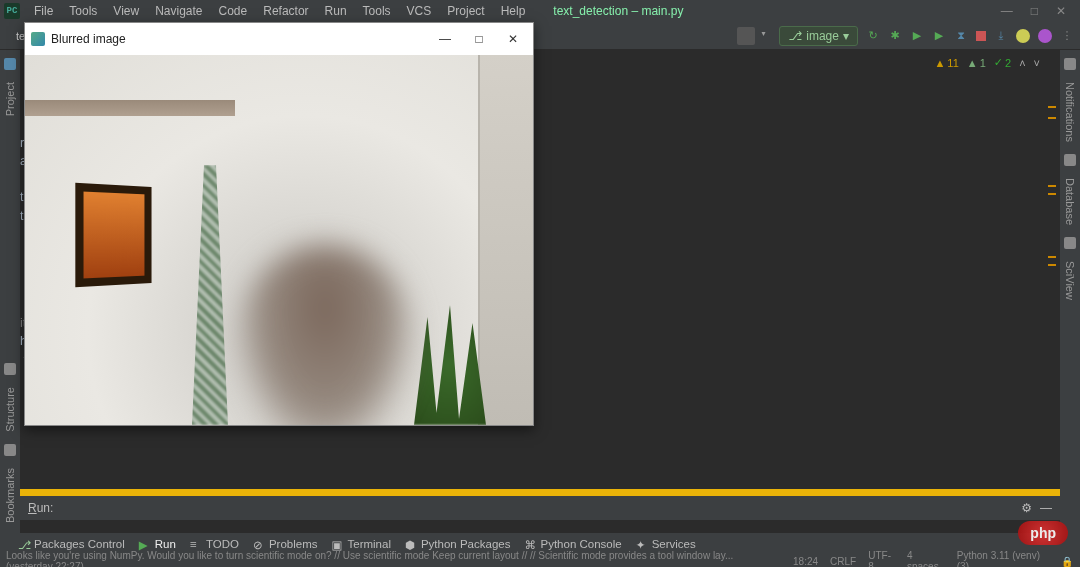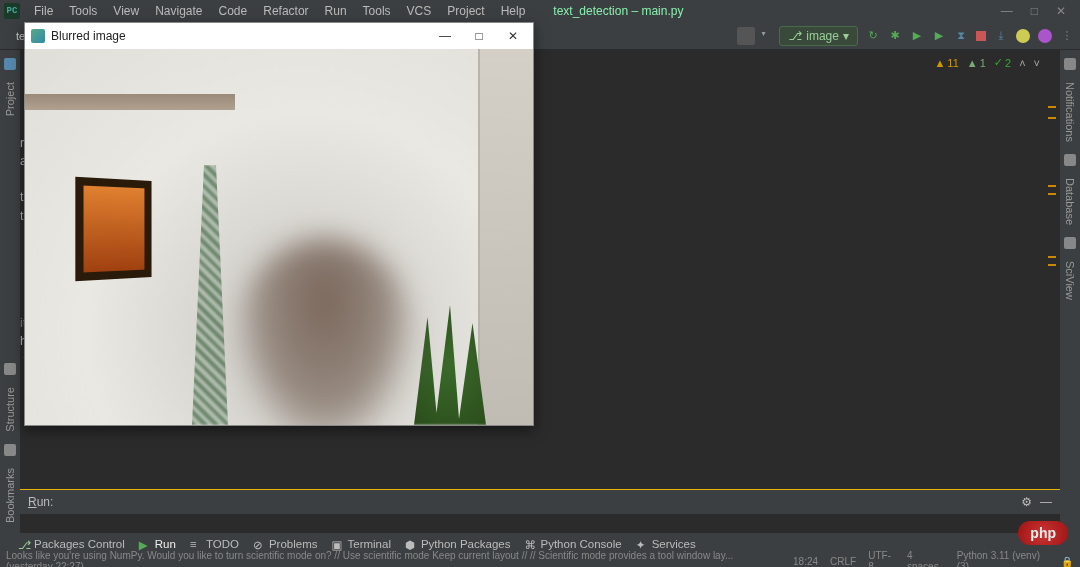--- a/index.html
+++ b/index.html
@@ -47,37 +47,37 @@
 .c-kw { color: #cc7832; }
 .c-num { color: #6897bb; }
 .c-hi { background: #214283; }
 
 
 .marks { position: absolute; right: 4px; top: 50px; bottom: 150px; width: 10px; }
 .marks div { position: absolute; right: 0; width: 8px; height: 2px; background: #cc8800; }
 .marks .y { background: #cc8800; }
 
 
-.runwin { position: absolute; left: 20px; right: 20px; bottom: 34px; height: 200px; background: #2b2b2b; border-top: 1px solid #eab308; display: flex; flex-direction: column; }
+.runwin { position: absolute; left: 20px; right: 20px; bottom: 34px; height: 200px; background: #2b2b2b; border-top: 7px solid #eab308; display: flex; flex-direction: column; }
 .runwin .rhdr { height: 24px; background: #3c3f41; display: flex; align-items: center; padding: 0 8px; gap: 8px; font-size: 12px; }
 .runwin .rhdr .spacer { flex: 1; }
 
 
 .btools { position: absolute; left: 0; right: 0; bottom: 12px; height: 22px; background: #3c3f41; display: flex; align-items: center; gap: 14px; padding: 0 18px; font-size: 11.5px; }
 .btools .bt { display: flex; align-items: center; gap: 4px; cursor: pointer; color: #bbb; }
 .btools .bt.active { color: #eee; }
 .btools .bico { width: 12px; height: 12px; display: inline-block; }
 
 
 .status { position: absolute; left: 0; right: 0; bottom: 0; height: 12px; background: #3c3f41; display: flex; align-items: center; padding: 0 6px; font-size: 10px; color: #888; gap: 12px; }
 .status .sfill { flex: 1; }
 
 
 .imgwin { position: absolute; left: 24px; top: 22px; width: 510px; height: 404px; background: #fff; border: 1px solid #888; box-shadow: 0 4px 12px rgba(0,0,0,.5); display: flex; flex-direction: column; }
-.imgwin .titlebar { height: 26px; background: #fff; display: flex; align-items: center; padding: 8px 6px; gap: 6px; font-size: 12px; color: #222; }
+.imgwin .titlebar { height: 32px; background: #fff; display: flex; align-items: center; padding: 8px 6px; gap: 6px; font-size: 12px; color: #222; }
 .imgwin .titlebar .wico { width: 14px; height: 14px; background: linear-gradient(135deg,#5a8,#38a); border-radius: 2px; }
 .imgwin .titlebar .wfill { flex: 1; }
 .imgwin .titlebar .wc { width: 28px; text-align: center; color: #333; cursor: pointer; font-size: 12px; }
 .imgwin .content { flex: 1; position: relative; overflow: hidden; background: radial-gradient(circle at 55% 75%, #c9c7c3 0%, #d8d6d1 25%, #eae8e3 55%, #e0ded8 100%); }
 .imgwin .content .frame { position: absolute; left: 50px; top: 130px; width: 80px; height: 100px; background: linear-gradient(#e08030,#a04010); border: 8px solid #2a1a0a; transform: perspective(300px) rotateY(18deg); }
 .imgwin .content .head { position: absolute; left: 210px; top: 190px; width: 180px; height: 210px; background: radial-gradient(ellipse at 50% 30%, #7a665a 0%, #968a80 50%, rgba(200,198,193,0) 75%); border-radius: 50% 50% 40% 40%; filter: blur(14px); }
 .imgwin .content .plant1 { position: absolute; left: 155px; bottom: 0; width: 60px; height: 260px; background: repeating-linear-gradient(45deg,#5a7a5a,#5a7a5a 4px,#aab8aa 4px,#aab8aa 8px); clip-path: polygon(40% 0,60% 0,80% 100%,20% 100%); filter: blur(1px); opacity: .85; }
 .imgwin .content .plant2 { position: absolute; left: 380px; bottom: 0; width: 90px; height: 120px; background: radial-gradient(#3a6a2a,#2a4a1a); clip-path: polygon(10% 100%,25% 10%,35% 90%,50% 0,60% 95%,75% 15%,90% 100%); filter: blur(1px); }
 .imgwin .content .door { position: absolute; right: 0; top: 0; width: 55px; height: 100%; background: linear-gradient(#d4d0c8,#c0bcb4); border-left: 2px solid #b8b4ac; }
 .imgwin .content .beam { position: absolute; left: 0; top: 45px; width: 210px; height: 16px; background: linear-gradient(#9a8a7a,#b0a090); }

